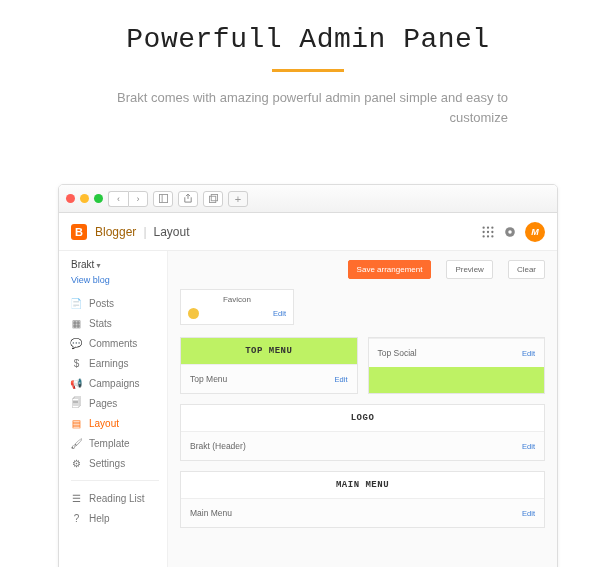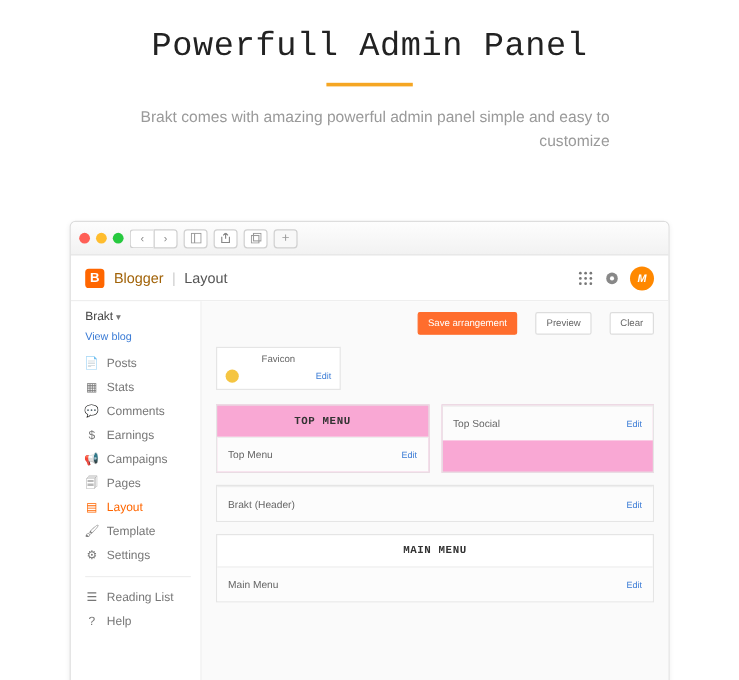--- a/index.html
+++ b/index.html
@@ -44,28 +44,28 @@
 .side-item.active { color: #ff6600; }
 .side-item .ico { width: 11px; height: 11px; display: flex; align-items: center; justify-content: center; font-size: 10px; }
 .side-sep { height: 1px; background: #eee; margin: 7px 8px 7px 0; }
 
 .main { flex: 1; background: #fafafa; padding: 9px 12px; border-left: 1px solid #f0f0f0; }
 .toolbar { display: flex; justify-content: flex-end; gap: 15px; margin-bottom: 10px; }
 .btn { font-size: 8px; padding: 4px 8px; border-radius: 2px; border: 1px solid #ddd; background: #fff; color: #666; cursor: pointer; }
 .btn.primary { background: #ff6d2d; border-color: #ff6d2d; color: #fff; }
 
 .widget-area { }
-.favicon-box { width: 104px; background: #fff; border: 1px solid #e5e5e5; padding: 5px 7px 5px 7px; margin-bottom: 12px; }
+.favicon-box { width: 114px; background: #fff; border: 1px solid #e5e5e5; padding: 5px 7px 5px 7px; margin-bottom: 12px; }
 .favicon-title { font-size: 8px; color: #666; text-align: center; margin-bottom: 4px; }
 .favicon-row { display: flex; align-items: center; justify-content: space-between; }
 .fav-ico { width: 11px; height: 11px; border-radius: 50%; background: #f5c542; }
 .edit-link { font-size: 7.5px; color: #3a7bd5; cursor: pointer; }
 
 .two-col { display: flex; gap: 10px; margin-bottom: 10px; }
-.section-box { flex: 1; background: #f9a8d4; border: 1px solid #e5e5e5; }
+.section-box { flex: 1; background: #bef264; border: 1px solid #e5e5e5; }
 .section-head { text-align: center; font-size: 9px; font-weight: bold; letter-spacing: 0.5px; color: #333; padding: 8px 0; font-family: "Courier New", monospace; }
 .gadget { border-top: 1px solid #eee; padding: 9px 9px; display: flex; justify-content: space-between; align-items: center; font-size: 8.5px; color: #666; background: #fcfcfc; }
 
 .full-box { background: #fff; border: 1px solid #e5e5e5; margin-bottom: 10px; }
 </style>
 </head>
 <body>
 
 <div class="hero">
   <h1>Powerfull Admin Panel</h1>
@@ -210,20 +210,21 @@
             </div>
             <div class="section-box">
               <div class="gadget">
                 <span>Top Social</span>
                 <span class="edit-link">Edit</span>
               </div>
             </div>
           </div>
 
           <div class="full-box">
+            <div class="section-head">LOGO</div>
             <div class="gadget">
               <span>Brakt (Header)</span>
               <span class="edit-link">Edit</span>
             </div>
           </div>
 
           <div class="full-box">
             <div class="section-head">MAIN MENU</div>
             <div class="gadget">
               <span>Main Menu</span>

